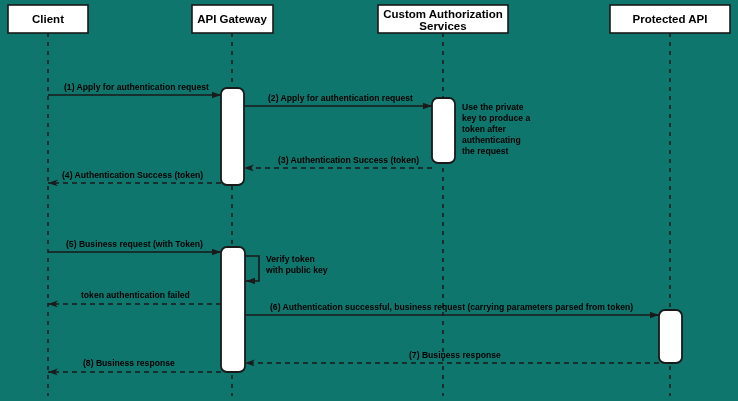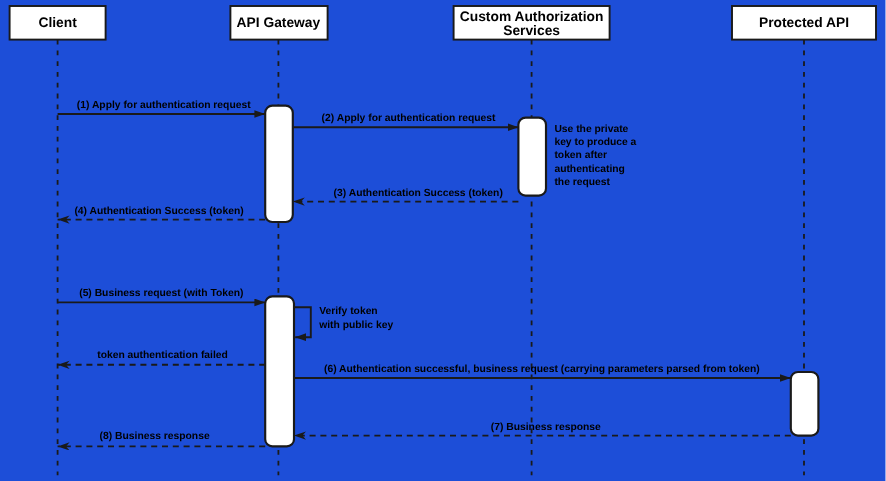--- a/index.html
+++ b/index.html
@@ -7,21 +7,21 @@
     padding: 0;
     background: #ffffff;
   }
   body {
     font-family: "Liberation Sans", sans-serif;
   }
   #canvas {
     position: relative;
     width: 738px;
     height: 401px;
-    background: #1d4ed8;
+    background: #0f766e;
     overflow: hidden;
   }
   #canvas svg {
     position: absolute;
     top: 0;
     left: 0;
   }
   .lifeline-title {
     font-size: 11.5px;
     font-weight: bold;

